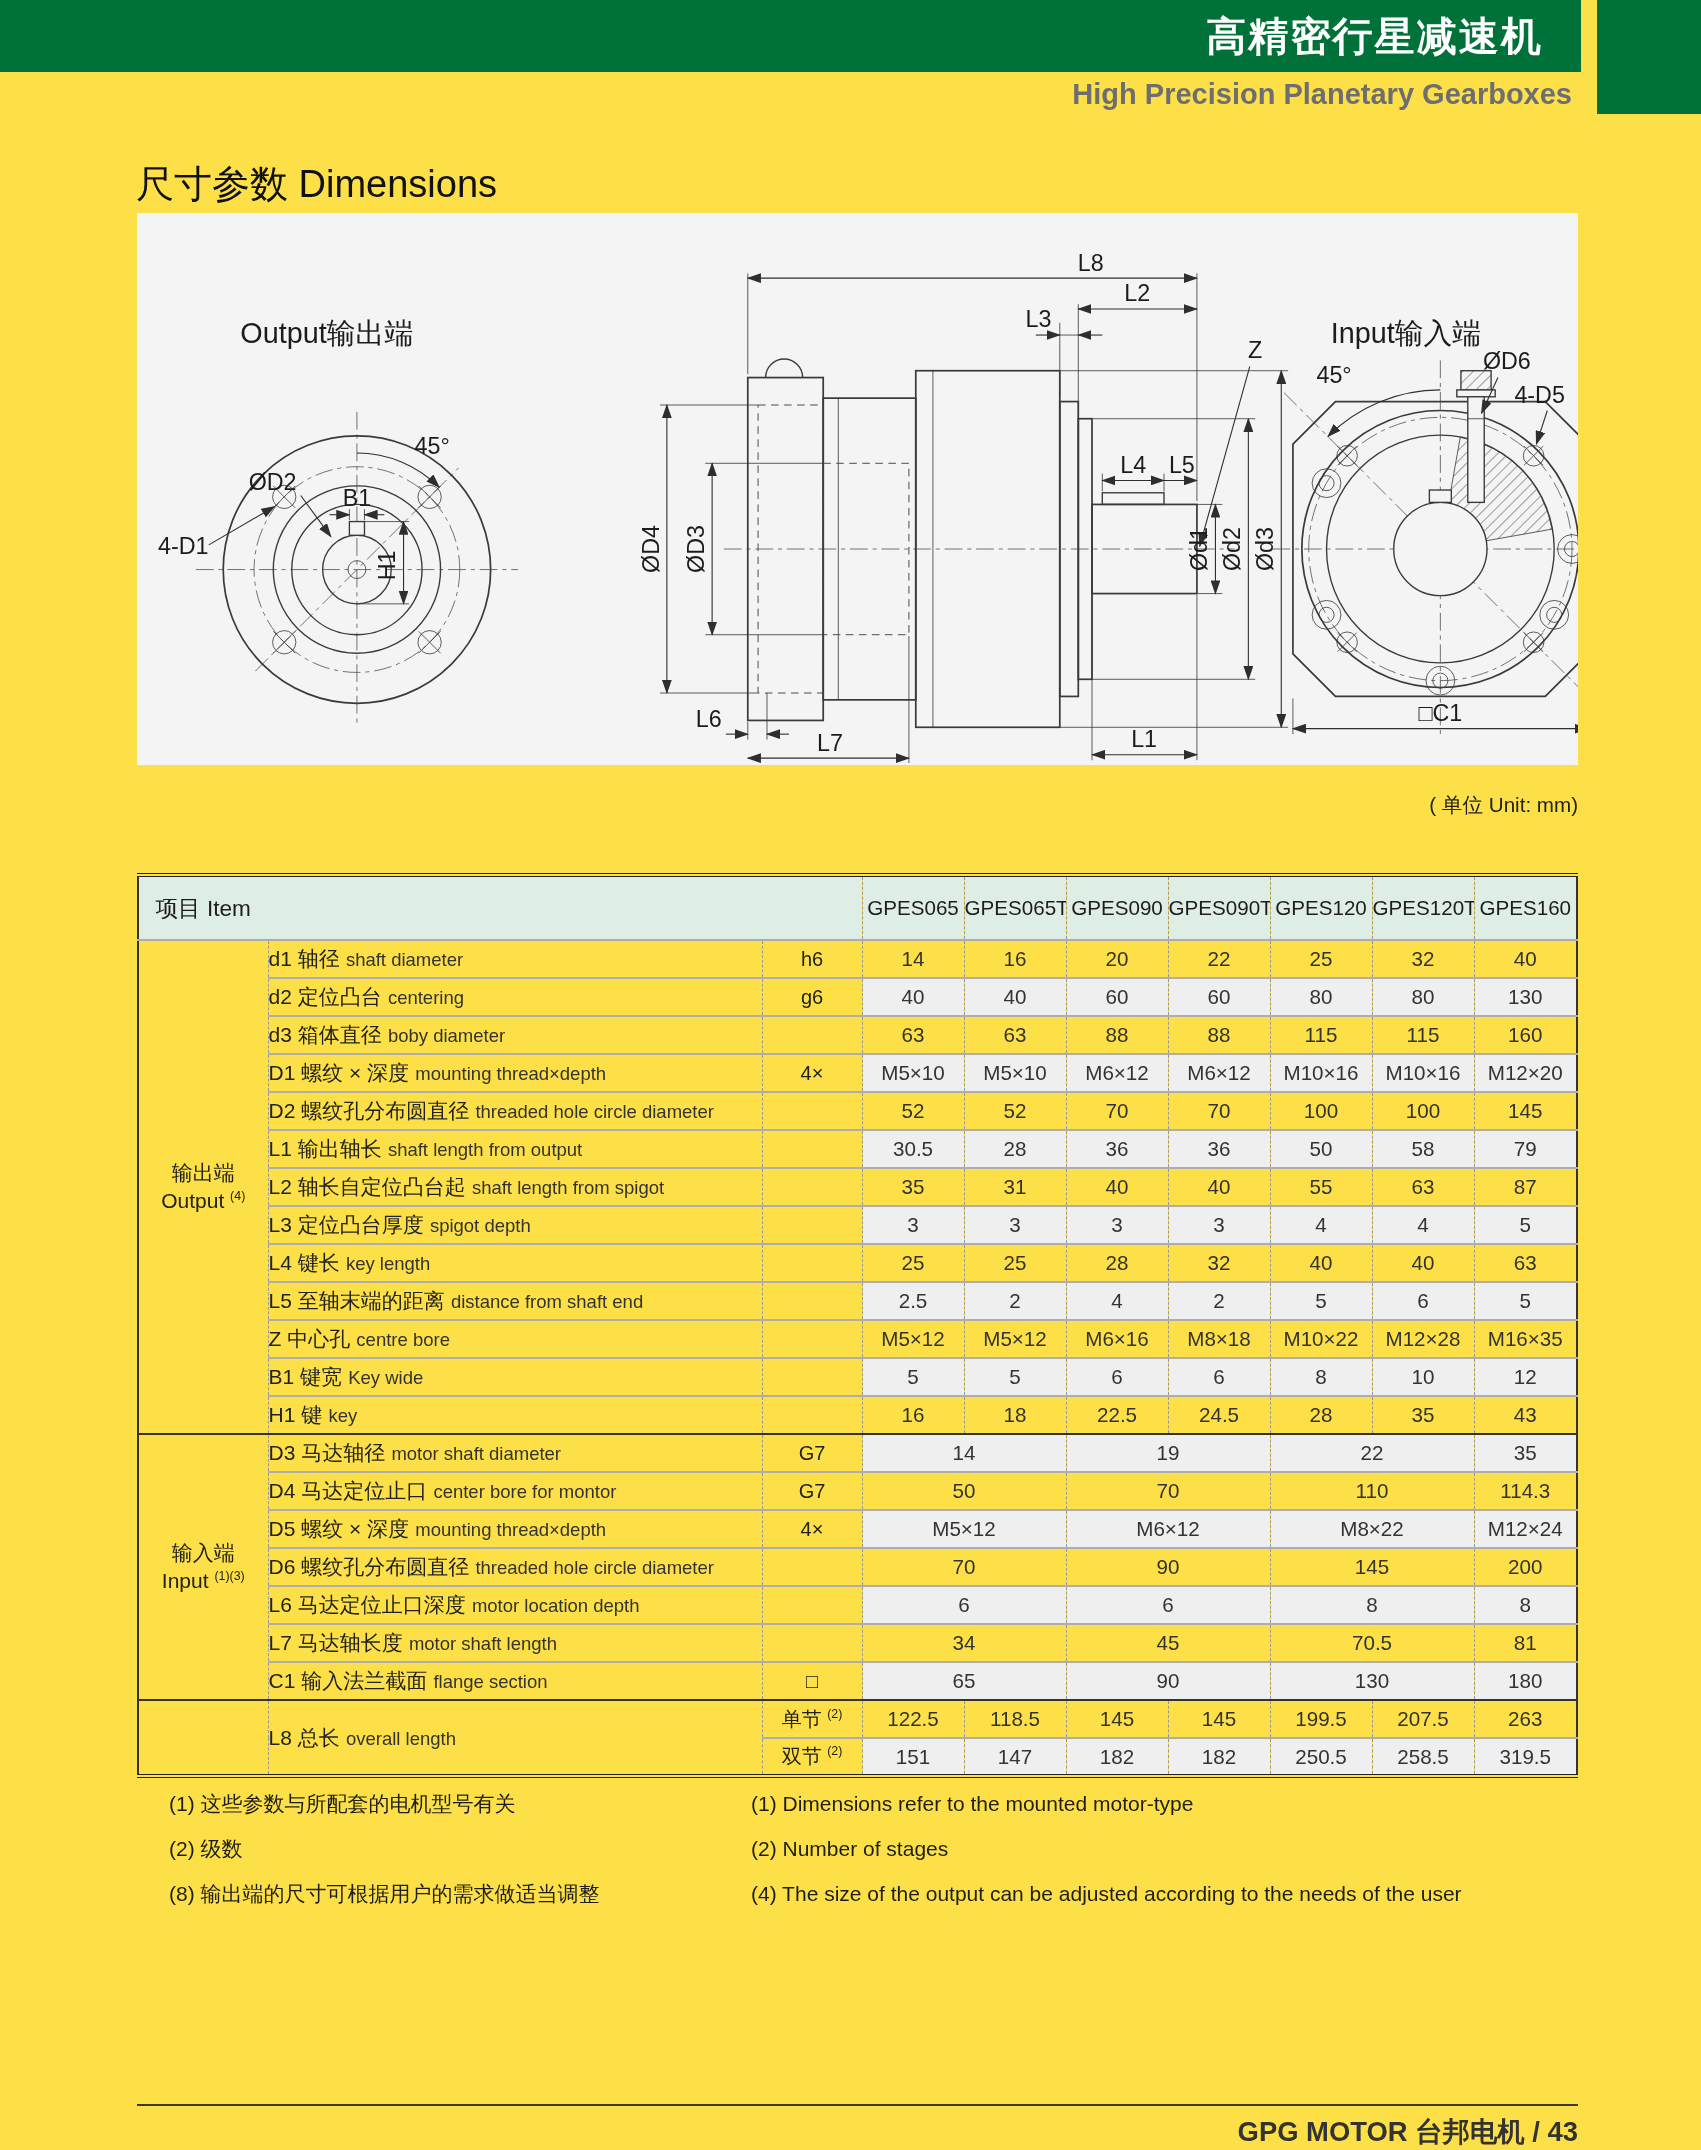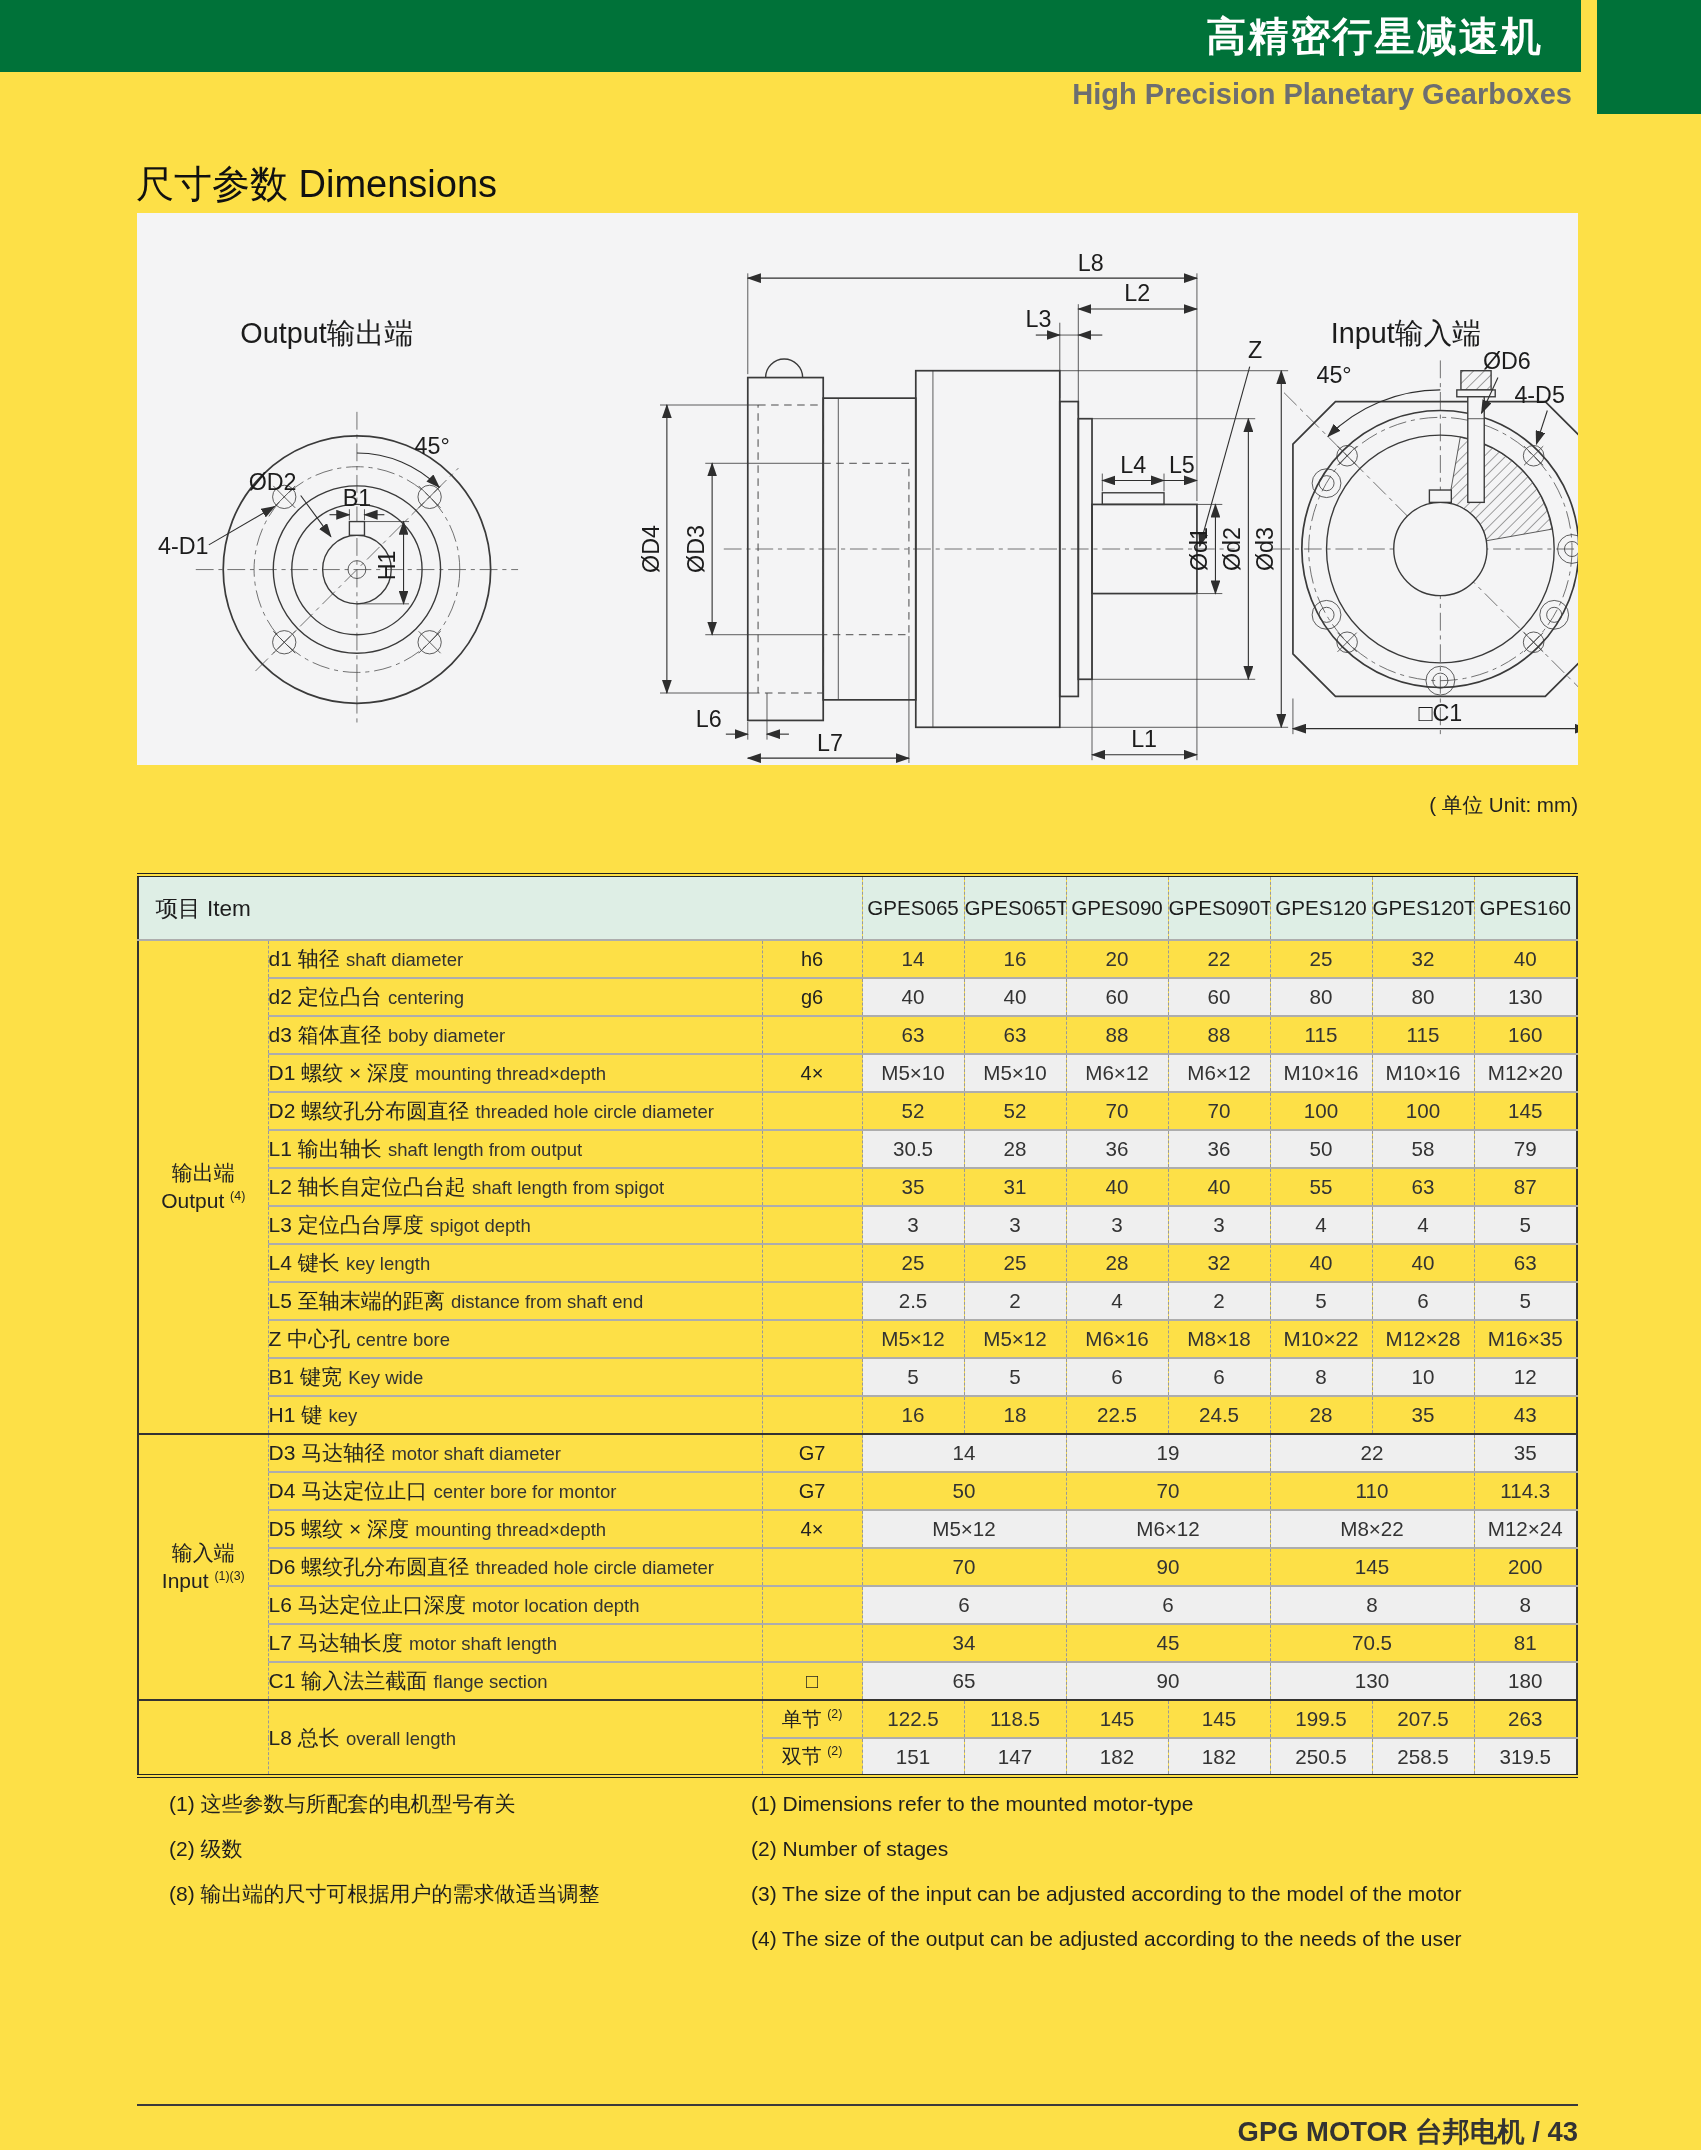--- a/index.html
+++ b/index.html
@@ -536,21 +536,20 @@
   </div>
 
   <div class="fn fn-zh">
     <div>(1) 这些参数与所配套的电机型号有关</div>
     <div>(2) 级数</div>
     <div>(8) 输出端的尺寸可根据用户的需求做适当调整</div>
   </div>
   <div class="fn fn-en">
     <div>(1) Dimensions refer to the mounted motor-type</div>
     <div>(2) Number of stages</div>
-    <div>(3) The size of the input can be adjusted according to the model of the motor</div>
     <div>(4) The size of the output can be adjusted according to the needs of the user</div>
   </div>
 
   <div class="footer-line"></div>
   <div class="footer-text">GPG MOTOR 台邦电机  /  43</div>
 
 </div>
 
 
 </body></html>

